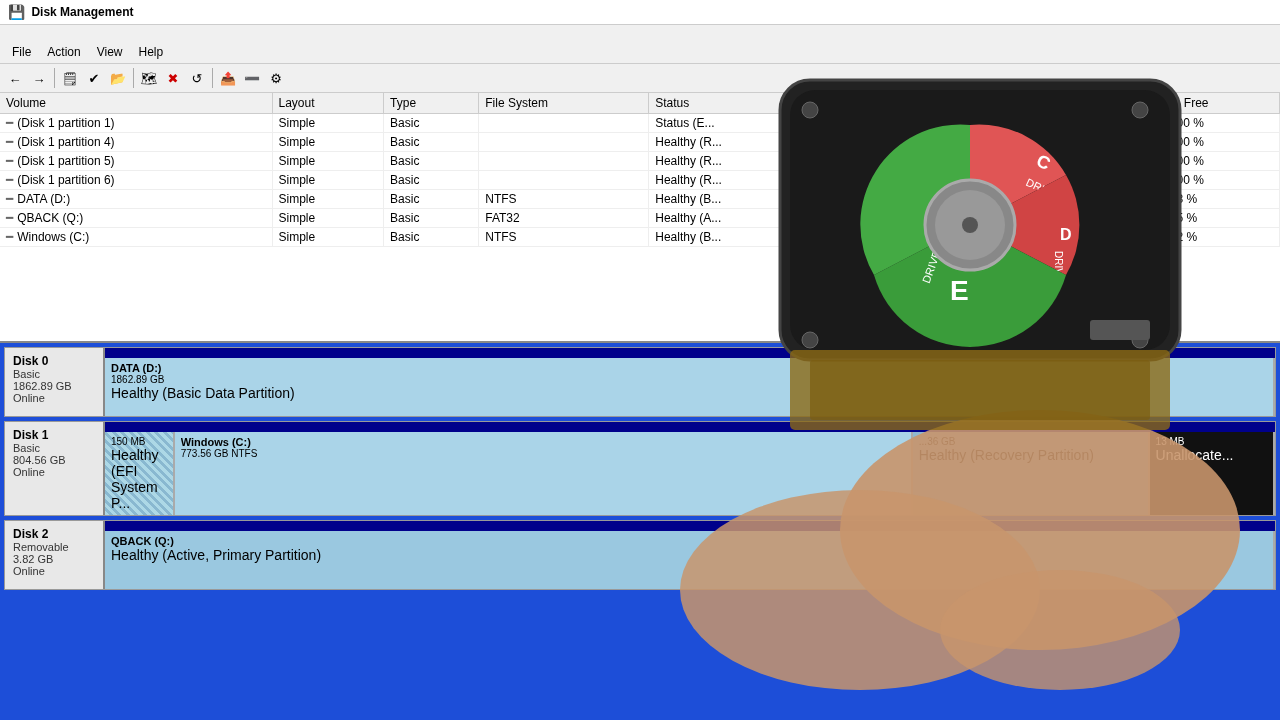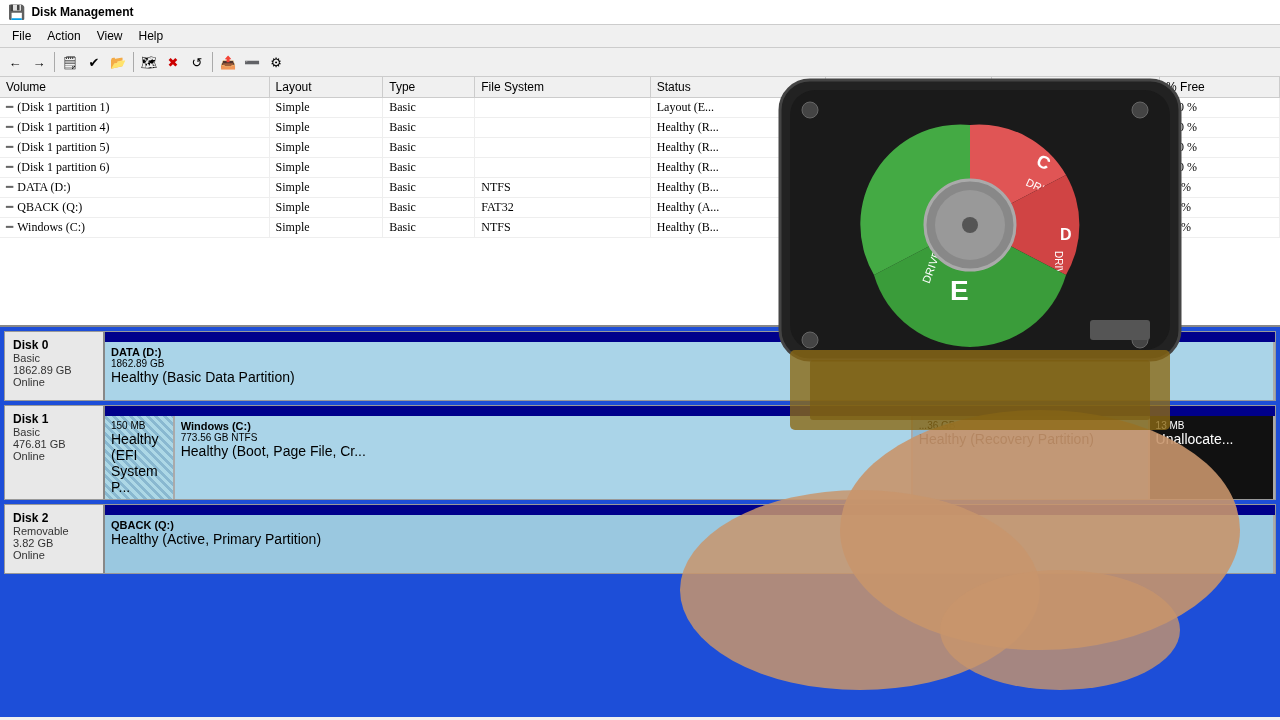--- a/index.html
+++ b/index.html
@@ -24,20 +24,21 @@
       background: #f0f0f0;
       border-bottom: 1px solid #ccc;
       padding: 2px 4px;
       display: flex;
       gap: 0;
     }
     .menu-item {
       padding: 2px 8px;
       cursor: pointer;
       font-size: 12px;
+      margin-top: 16px;
     }
 
     
     #toolbar {
       background: #f0f0f0;
       border-bottom: 1px solid #ccc;
       padding: 3px 4px;
       display: flex;
       align-items: center;
       gap: 2px;
@@ -74,21 +75,21 @@
       border-bottom: 1px solid #ccc;
     }
     thead th {
       padding: 3px 6px;
       text-align: left;
       border-right: 1px solid #ccc;
       font-weight: normal;
       white-space: nowrap;
       cursor: pointer;
     }
-    tbody tr { border-bottom: 1px solid #eee; font-family: Liberation Serif, serif; }
+    tbody tr { border-bottom: 1px solid #eee; }
     tbody td {
       padding: 2px 6px;
       border-right: 1px solid #eee;
       white-space: nowrap;
     }
 
     
     #disk-area {
       background: #1d4ed8;
       flex: 1;
@@ -202,21 +203,21 @@
           <th>Free Spa...</th>
           <th>% Free</th>
         </tr>
       </thead>
       <tbody id="volume-tbody">
       <tr>
     <td><span style="color:#666;margin-right:4px;">━</span>(Disk 1 partition 1)</td>
     <td>Simple</td>
     <td>Basic</td>
     <td></td>
-    <td>Layout (E...</td>
+    <td>Status (E...</td>
     <td>150 MB</td>
     <td>150 MB</td>
     <td>100 %</td>
   </tr>
           <tr>
     <td><span style="color:#666;margin-right:4px;">━</span>(Disk 1 partition 4)</td>
     <td>Simple</td>
     <td>Basic</td>
     <td></td>
     <td>Healthy (R...</td>
@@ -295,35 +296,34 @@
         <div class="partition-size">1862.89 GB</div>
         <div class="partition-status">Healthy (Basic Data Partition)</div>
       </div>
       </div>
     </div>
   </div>
       <div class="disk-row">
     <div class="disk-label">
       <div class="disk-name">Disk 1</div>
       <div class="disk-type">Basic</div>
-      <div class="disk-size">476.81 GB</div>
+      <div class="disk-size">804.56 GB</div>
       <div class="disk-status">Online</div>
     </div>
     <div class="disk-partitions">
       <div class="disk-header-bar"></div>
       <div class="disk-partitions-row">
         <div class="partition" style="flex:5;background:repeating-linear-gradient(45deg,#add8e6,#add8e6 3px,#89b8d0 3px,#89b8d0 6px);">
         <div class="partition-name"></div>
         <div class="partition-size">150 MB</div>
         <div class="partition-status">Healthy (EFI System P...</div>
       </div>
             <div class="partition" style="flex:65;background:#aad4e8;">
         <div class="partition-name">Windows (C:)</div>
         <div class="partition-size">773.56 GB NTFS</div>
-        <div class="partition-status">Healthy (Boot, Page File, Cr...</div>
       </div>
             <div class="partition" style="flex:20;background:#90b8d0;">
         <div class="partition-name"></div>
         <div class="partition-size">...36 GB</div>
         <div class="partition-status">Healthy (Recovery Partition)</div>
       </div>
             <div class="partition" style="flex:10;background:#111;color:#ccc;color:#fff;">
         <div class="partition-name"></div>
         <div class="partition-size">13 MB</div>
         <div class="partition-status">Unallocate...</div>

